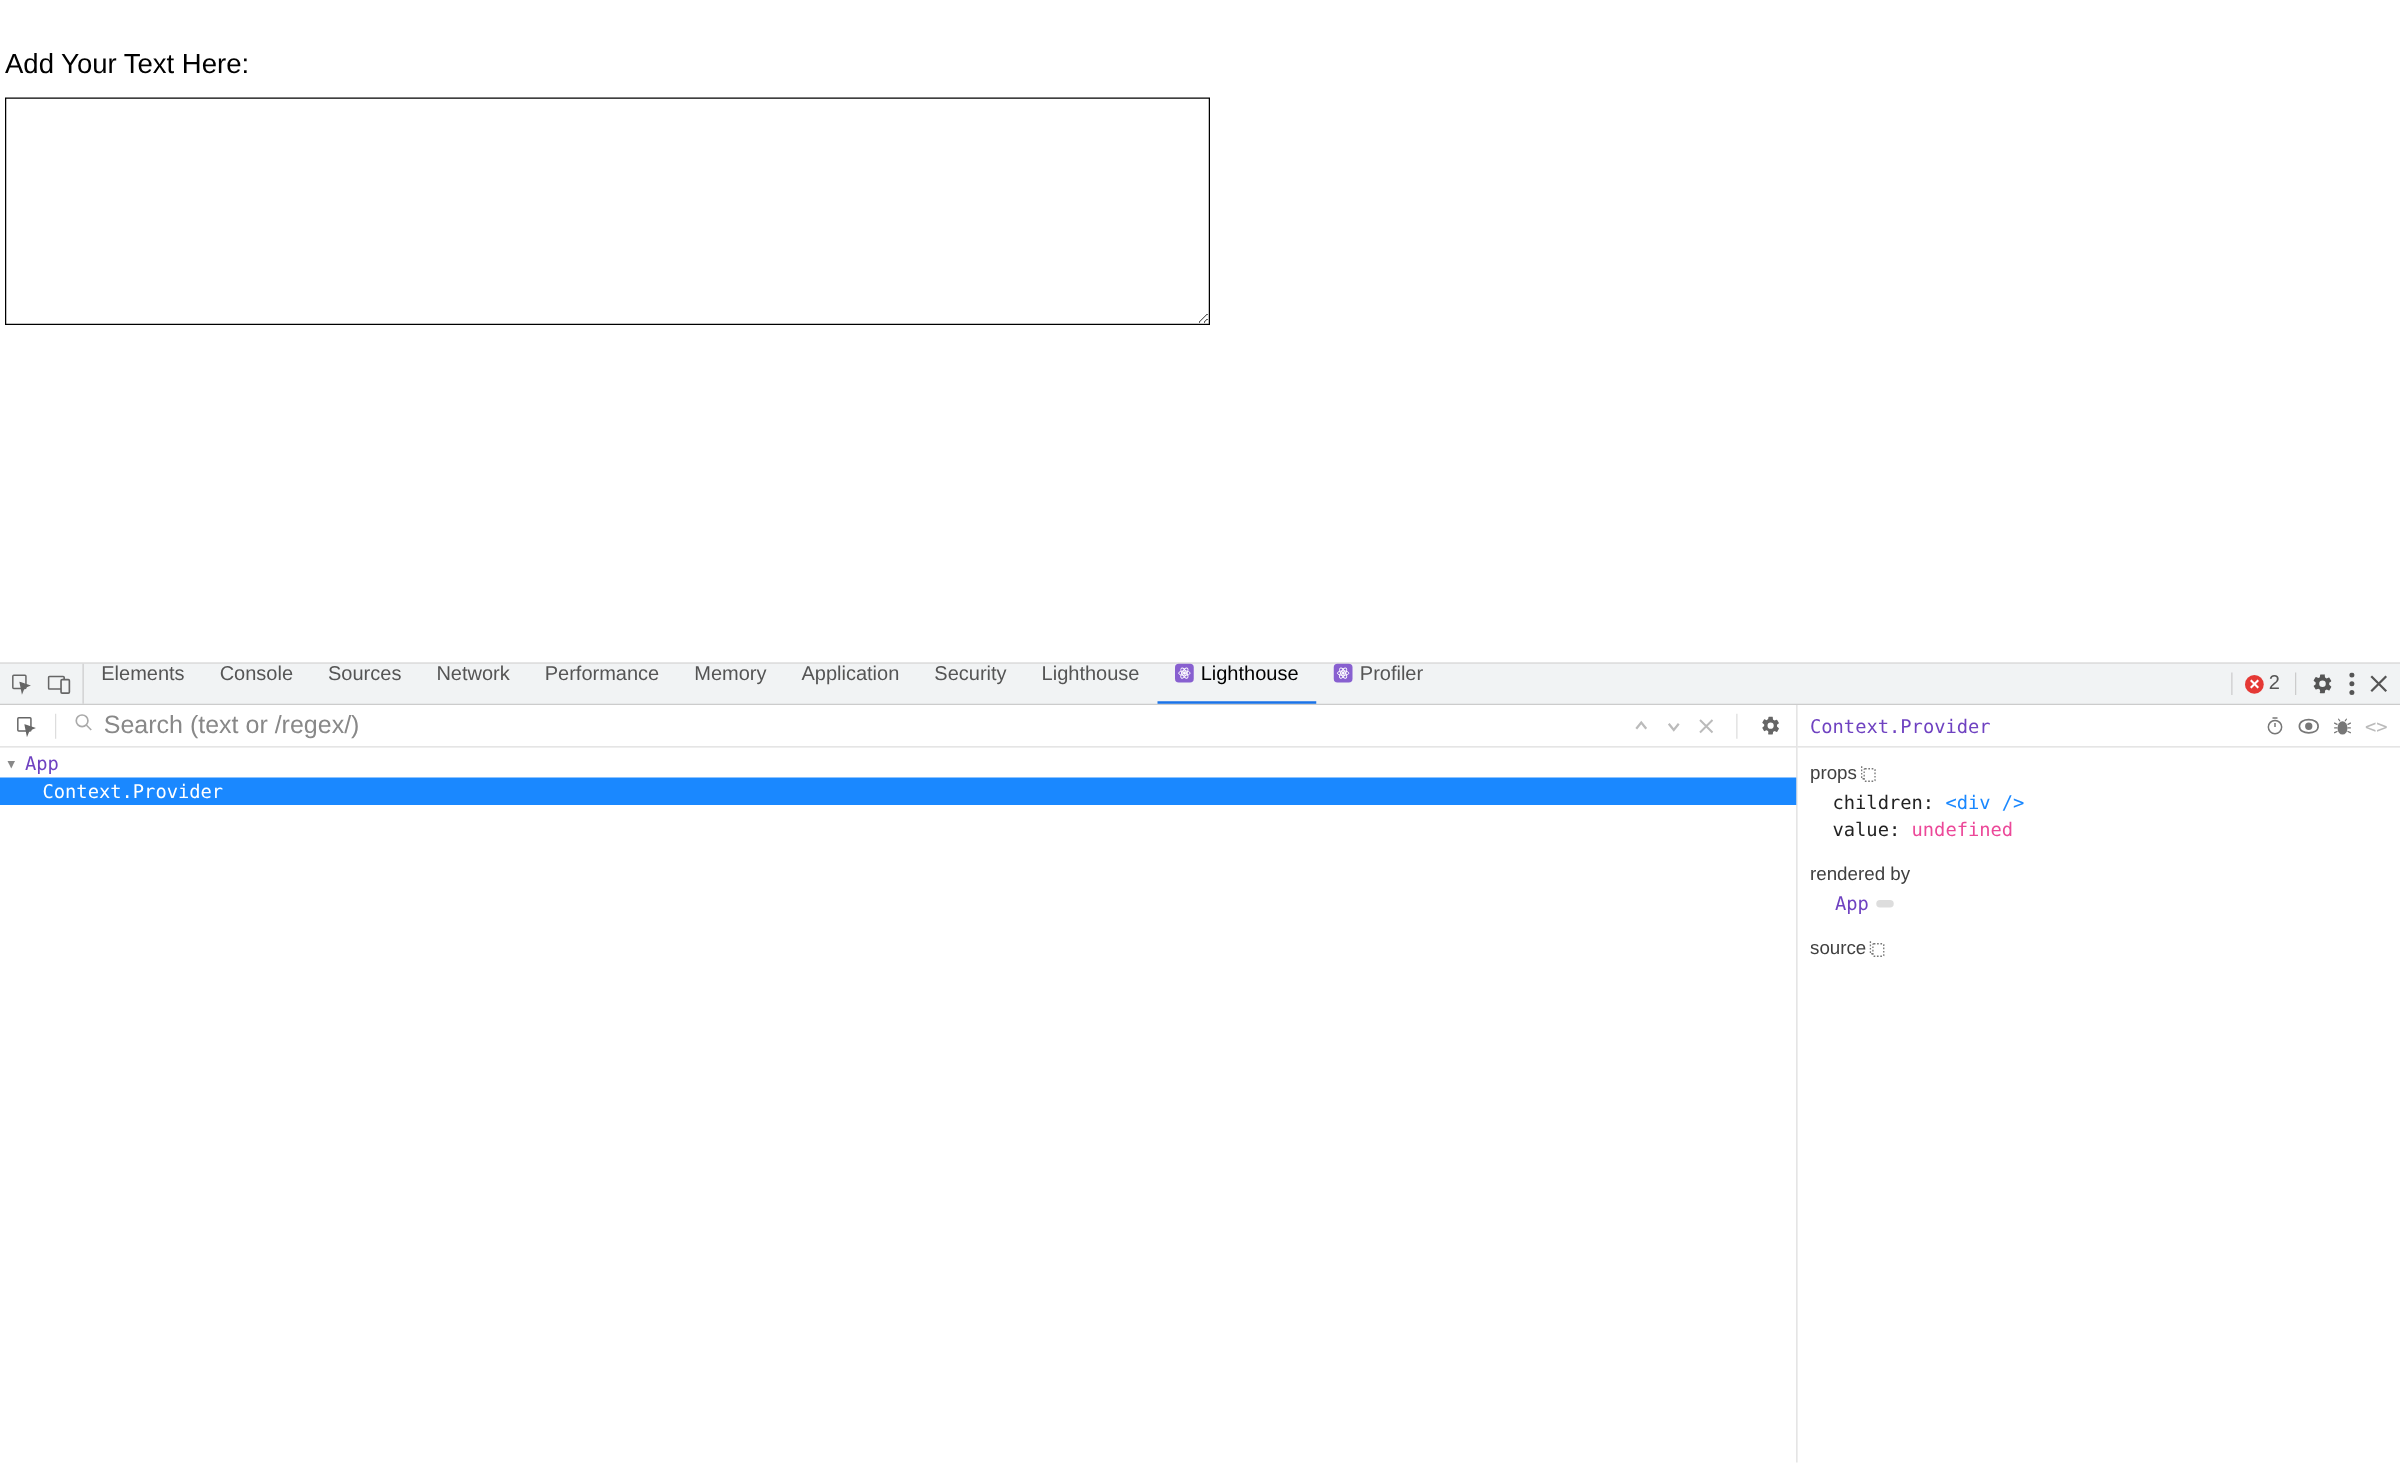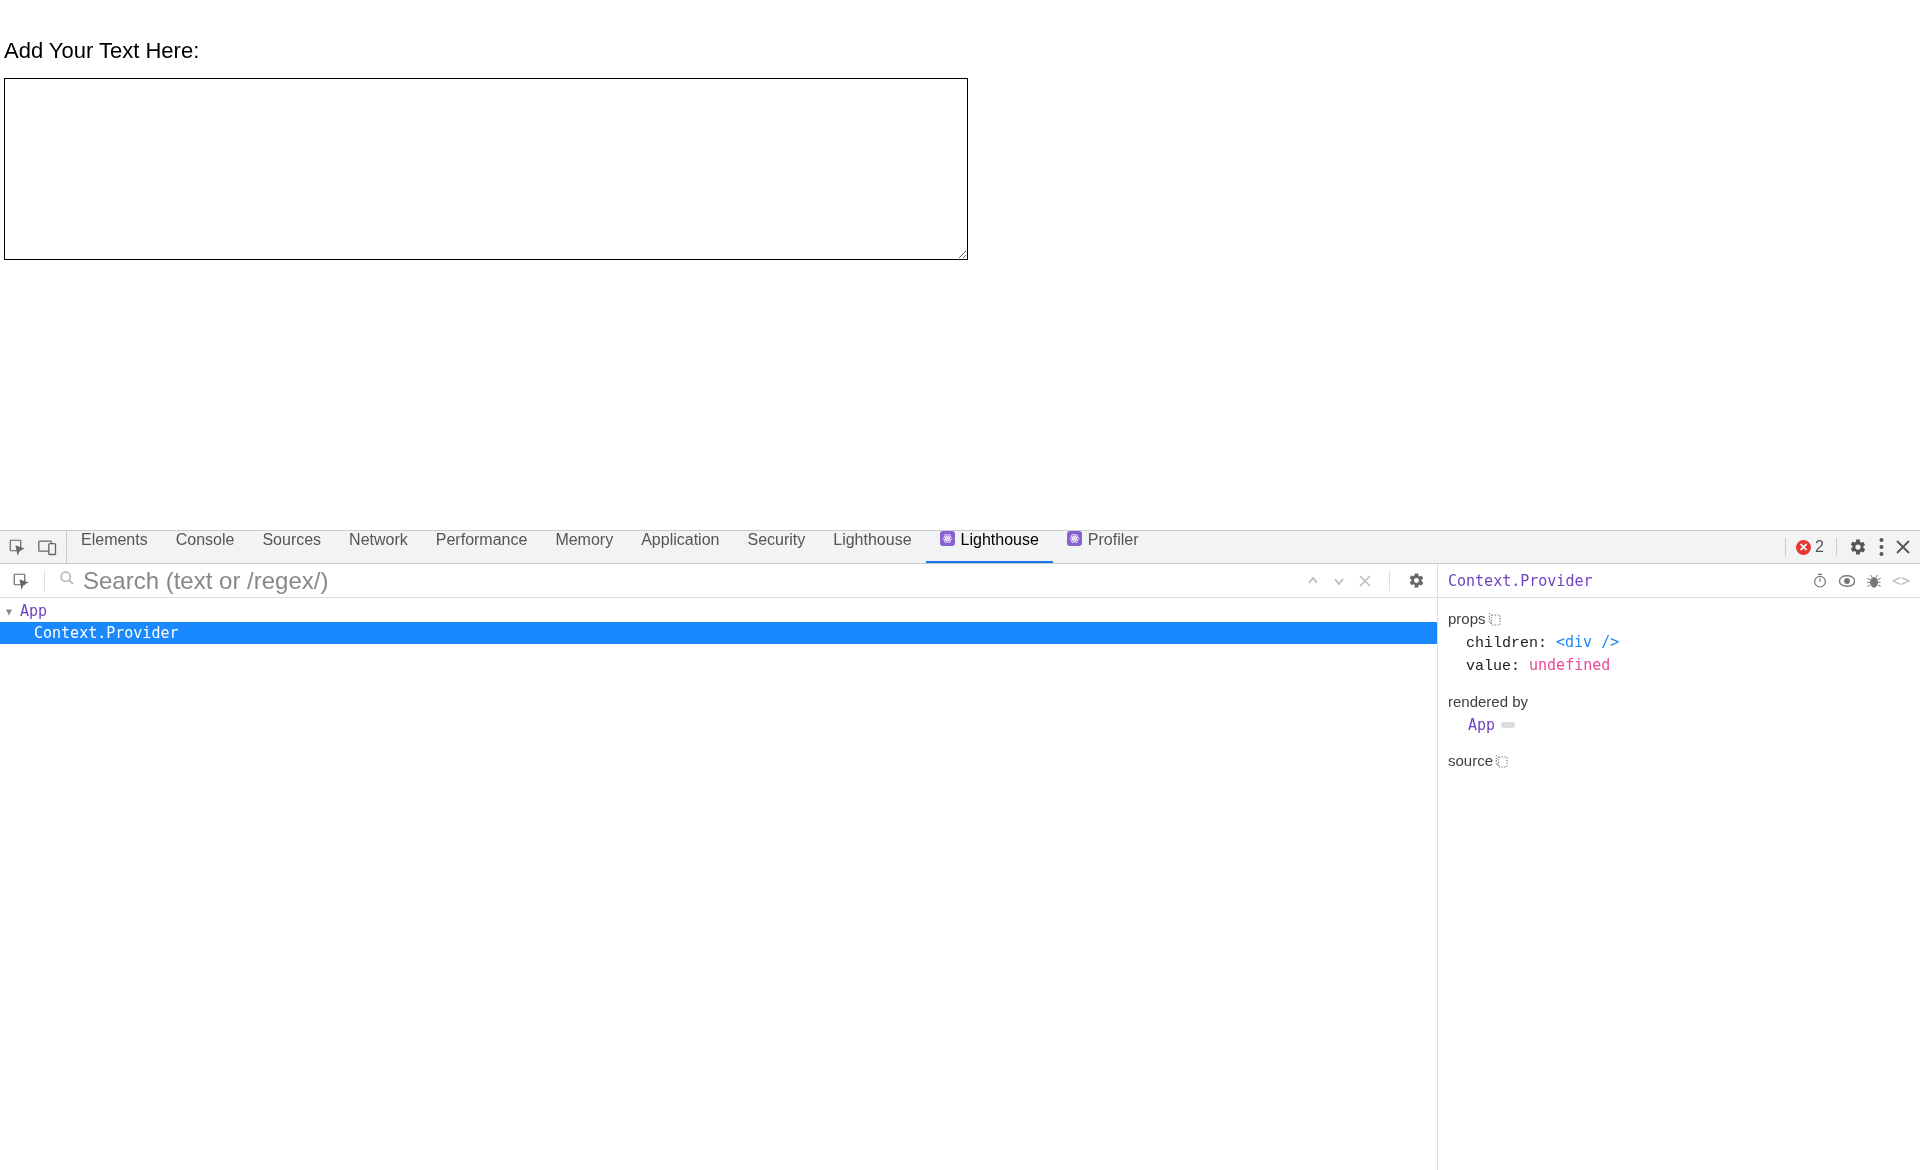--- a/index.html
+++ b/index.html
@@ -20,39 +20,39 @@
     .react-badge { width: 15px; height: 15px; background: #8860d0; border-radius: 3px; display: inline-flex; align-items: center; justify-content: center; }
     .react-badge svg { width: 11px; height: 11px; }
     .error-badge { display: flex; align-items: center; gap: 4px; color: #555; border-left: 1px solid #ccc; padding-left: 10px; }
     .error-circle { width: 15px; height: 15px; background: #e53935; border-radius: 50%; display: flex; align-items: center; justify-content: center; color: #fff; font-size: 11px; font-weight: bold; }
     
     .dt-body { display: flex; flex: 1; min-height: 0; }
     .tree-panel { flex: 1; display: flex; flex-direction: column; border-right: 1px solid #ddd; }
     .tree-toolbar { display: flex; align-items: center; height: 34px; border-bottom: 1px solid #ddd; padding: 0 12px; gap: 10px; }
     .tree-toolbar .divider { width: 1px; height: 20px; background: #ddd; margin: 0 4px; }
     .search-wrap { display: flex; align-items: center; gap: 8px; flex: 1; color: #888; font-size: 18px; }
-    .search-input { border: none; outline: none; font-size: 24px; flex: 1; color: #6d28d9; background: transparent; }
+    .search-input { border: none; outline: none; font-size: 20px; flex: 1; color: #6d28d9; background: transparent; }
     .search-input::placeholder { color: #888; }
     .toolbar-icons { display: flex; align-items: center; gap: 14px; color: #888; }
     
     .tree-list { font-family: Menlo, Monaco, Consolas, monospace; font-size: 15px; padding-top: 2px; }
     .tree-row { padding: 2px 8px; display: flex; align-items: center; gap: 4px; }
     .tree-row.root { color: #6f42c1; padding-left: 6px; }
     .tree-row.selected { background: #1a88ff; color: #fff; padding-left: 34px; }
     .caret { color: #888; font-size: 10px; display: inline-block; width: 10px; }
     
     .details-panel { width: 482px; display: flex; flex-direction: column; }
     .details-header { display: flex; align-items: center; justify-content: space-between; height: 34px; border-bottom: 1px solid #ddd; padding: 0 10px; }
     .details-title { font-family: Menlo, Monaco, Consolas, monospace; color: #6f42c1; font-size: 15px; }
     .details-icons { display: flex; align-items: center; gap: 10px; color: #777; }
     
     .details-body { padding: 8px 0; font-size: 15px; }
     .section-header { display: flex; align-items: center; padding: 4px 10px; color: #404040; }
     .prop-row { font-family: Menlo, Monaco, Consolas, monospace; padding: 2px 10px 2px 28px; font-size: 15px; }
-    .prop-key { color: #222; font-family: Liberation Mono, monospace; }
+    .prop-key { color: #222; }
     .prop-jsx { color: #1a88ff; }
     .prop-undef { color: #ec4899; }
     .src-row { font-family: Menlo, Monaco, Consolas, monospace; padding: 4px 10px 2px 28px; font-size: 15px; color: #222; }
     .rendered-row { padding: 2px 10px 2px 30px; display: flex; align-items: center; gap: 6px; }
     .rendered-link { color: #6f42c1; font-family: Menlo, Monaco, Consolas, monospace; font-size: 15px; }
     .badge-pill { width: 14px; height: 6px; background: #ddd; border-radius: 3px; display: inline-block; }
     .spacer-v { height: 12px; }
     
     .icon-btn { cursor: pointer; color: #666; display: inline-flex; }
   </style>

